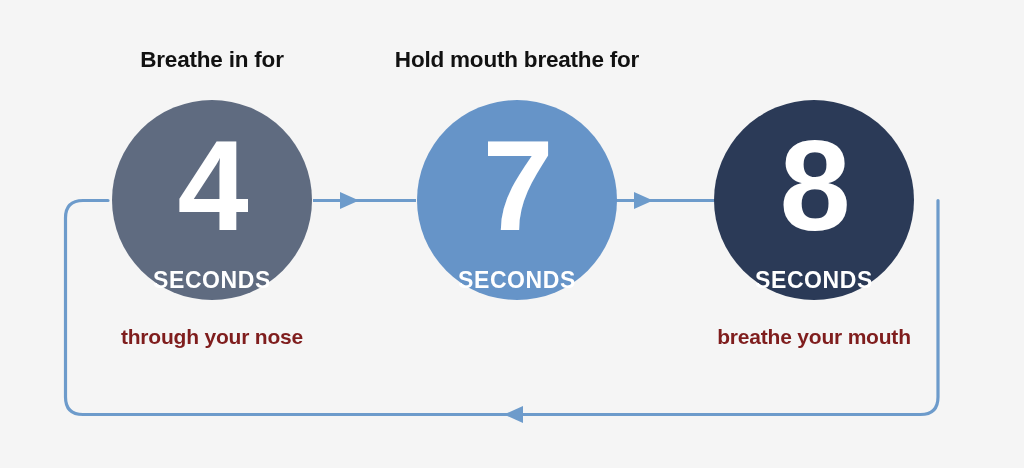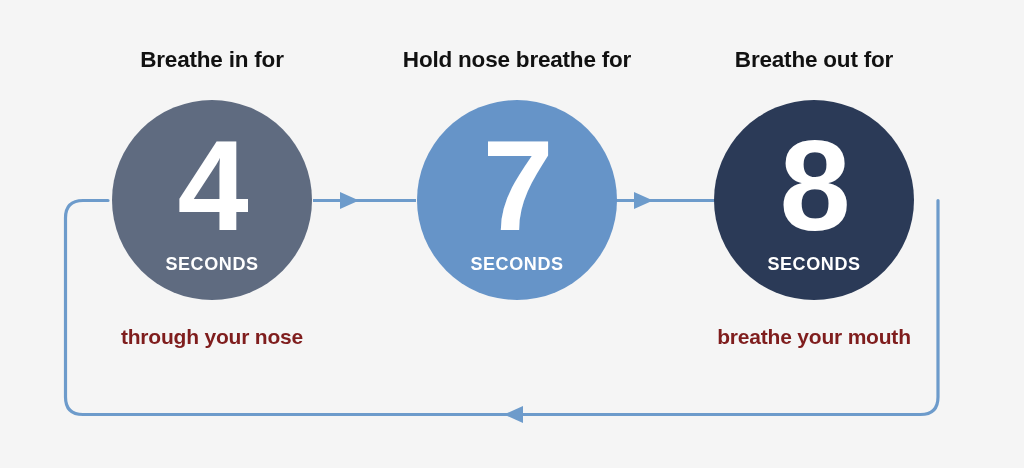--- a/index.html
+++ b/index.html
@@ -73,24 +73,24 @@
     color: #ffffff;
     font-size: 128px;
     font-weight: bold;
     line-height: 1;
     margin-top: 22px;
     letter-spacing: -2px;
     font-family: "Liberation Sans", sans-serif;
   }
   .unit {
     color: #ffffff;
-    font-size: 18px;
+    font-size: 23px;
     font-weight: bold;
     letter-spacing: 0.6px;
-    margin-top: 4px;
+    margin-top: 17px;
   }
 
   .caption {
     position: absolute;
     top: 325px;
     left: 0;
     width: 300px;
     text-align: center;
     font-size: 21px;
     font-weight: bold;
@@ -127,30 +127,29 @@
   <div class="step step-1">
     <div class="heading">Breathe in for</div>
     <div class="circle circle-1">
       <div class="num">4</div>
       <div class="unit">SECONDS</div>
     </div>
     <div class="caption">through your nose</div>
   </div>
 
   <div class="step step-2">
-    <div class="heading">Hold nose breathe for</div>
+    <div class="heading">Hold mouth breathe for</div>
     <div class="circle circle-2">
       <div class="num">7</div>
       <div class="unit">SECONDS</div>
     </div>
 
   </div>
 
   <div class="step step-3">
-    <div class="heading">Breathe out for</div>
     <div class="circle circle-3">
       <div class="num">8</div>
       <div class="unit">SECONDS</div>
     </div>
     <div class="caption">breathe your mouth</div>
   </div>
 
 </div>
 
 </body></html>

